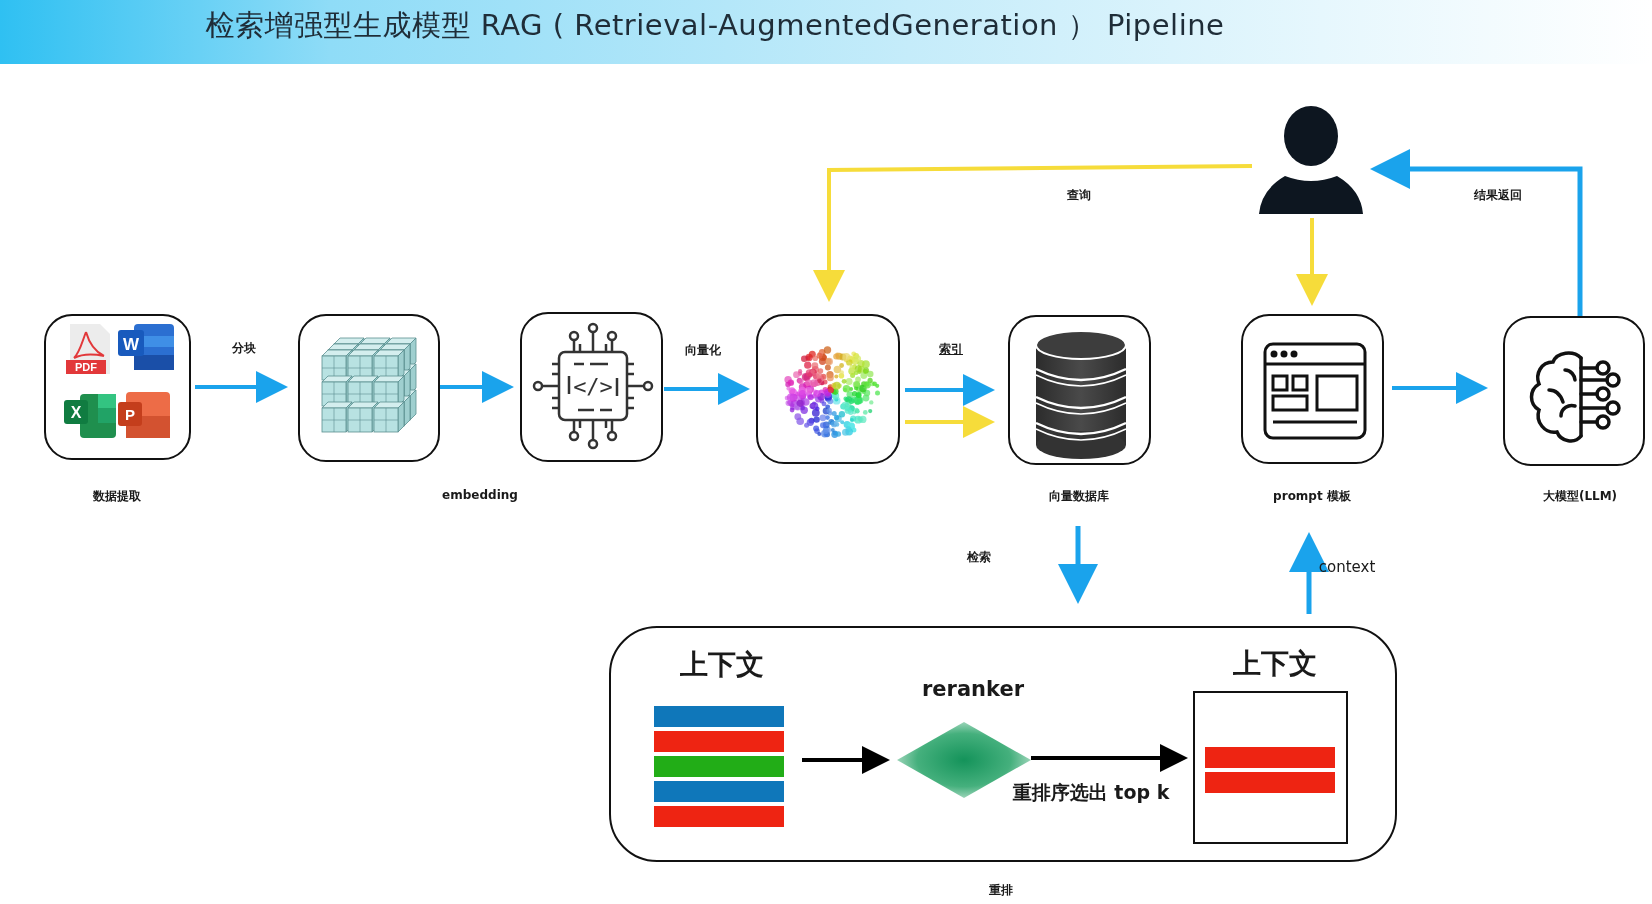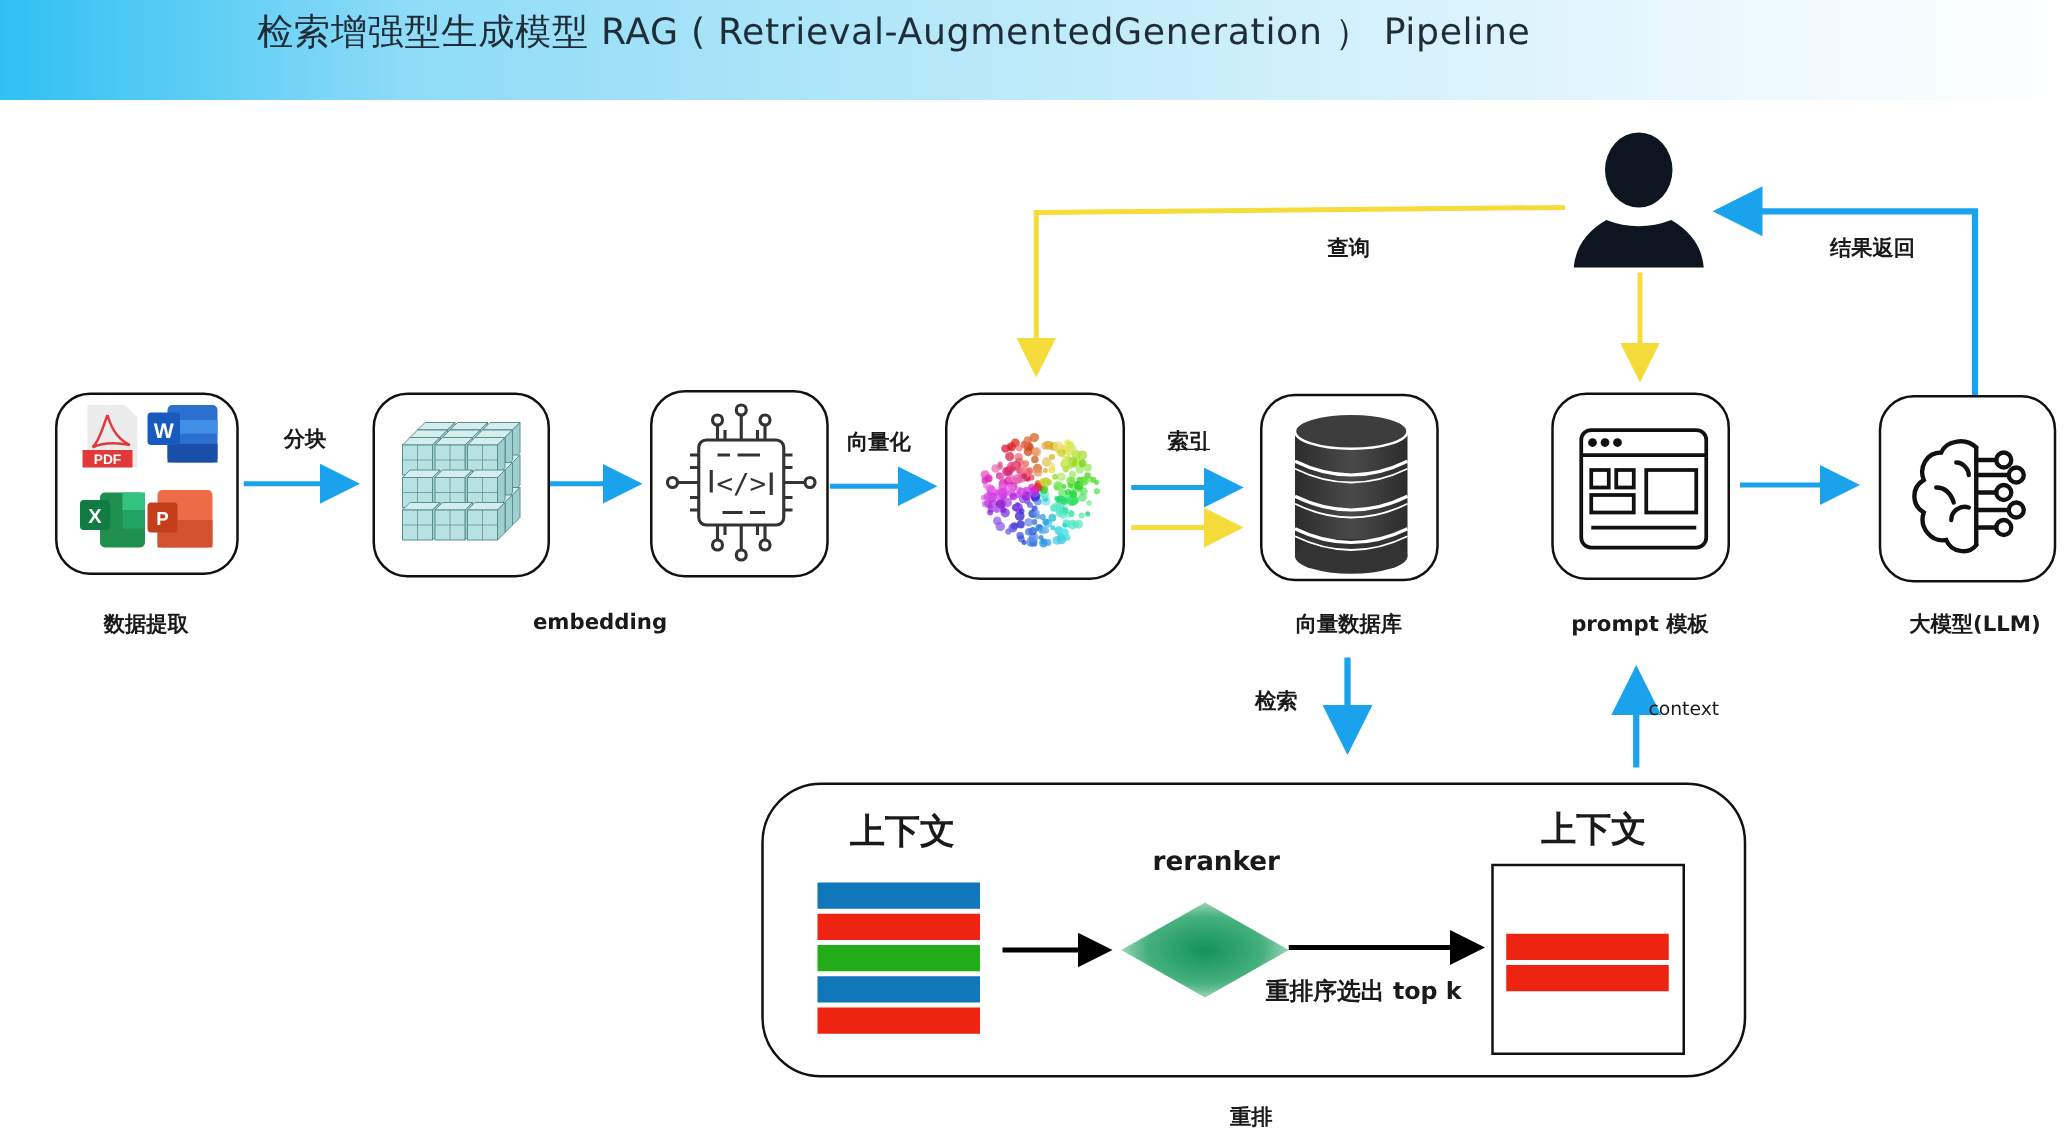--- a/index.html
+++ b/index.html
@@ -2,36 +2,36 @@
 <html><head>
 <meta charset="utf-8">
 <style>
   html, body { margin:0; padding:0; }
   body {
     width:1652px; height:904px; position:relative; overflow:hidden;
     background:#ffffff;
     font-family:"DejaVu Sans", "Liberation Sans", sans-serif;
   }
   .header {
-    position:absolute; left:0; top:0; width:1652px; height:80px;
+    position:absolute; left:0; top:0; width:1652px; height:64px;
     background:linear-gradient(90deg,#2fc0f2 0%,#8fdcf7 20%,#c5ecfa 55%,#e6f7fd 80%,#ffffff 100%);
   }
   .header-title {
     position:absolute; left:0; width:1430px; top:6px; text-align:center;
     font-family:"DejaVu Sans", sans-serif;
     font-size:29px; color:#1f2d38; letter-spacing:0.5px; white-space:nowrap;
   }
   svg.canvas { position:absolute; left:0; top:0; }
   .node {
     position:absolute; box-sizing:border-box;
     border:2.5px solid #111; border-radius:28px; background:#fff;
   }
   .node svg { position:absolute; left:0; top:0; }
   .label {
-    position:absolute; font-size:17px; font-weight:bold; color:#1a1a1a;
+    position:absolute; font-size:12px; font-weight:bold; color:#1a1a1a;
     white-space:nowrap; transform:translateX(-50%);
   }
   .label.small { font-size:15px; font-weight:normal; }
   .label.big { font-size:28px; font-weight:bold; }
   .rerank-box {
     position:absolute; left:609px; top:626px; width:788px; height:236px;
     box-sizing:border-box; border:2.5px solid #111; border-radius:48px; background:#fff;
   }
   .topk-box {
     position:absolute; left:1193px; top:691px; width:155px; height:153px;
@@ -73,21 +73,21 @@
 
   <line x1="1078" y1="526" x2="1078" y2="594" stroke="#1aa3ec" stroke-width="5" marker-end="url(#ab)"></line>
   <line x1="1309" y1="614" x2="1309" y2="542" stroke="#1aa3ec" stroke-width="5" marker-end="url(#ab)"></line>
 </svg>
 
 <div class="label" style="left:244px; top:340px;">分块</div>
 <div class="label" style="left:703px; top:342px;text-align:right;">向量化</div>
 <div class="label" style="left:951px; top:341px;text-decoration:underline;">索引</div>
 <div class="label" style="left:1079px; top:187px;">查询</div>
 <div class="label" style="left:1498px; top:187px;">结果返回</div>
-<div class="label" style="left:1021px; top:549px;">检索</div>
+<div class="label" style="left:979px; top:549px;">检索</div>
 <div class="label small" style="left:1347px; top:558px;">context</div>
 
 <div class="node" style="left:44px; top:314px; width:147px; height:146px;">
   <svg width="147" height="146">
     <g>
       <path d="M24,8 h30 l10,10 v40 h-40 z" fill="#ececec"></path>
       <path d="M40,16 c-4,10 -6,20 -12,26 M40,16 c4,14 10,20 18,24 M28,42 c8,-4 20,-4 30,-2" fill="none" stroke="#e2383a" stroke-width="2"></path>
       <rect x="20" y="44" width="40" height="14" fill="#e2383a"></rect>
       <text x="40" y="55" text-anchor="middle" font-size="11" font-weight="bold" fill="#fff" font-family="Liberation Sans, sans-serif">PDF</text>
     </g>

